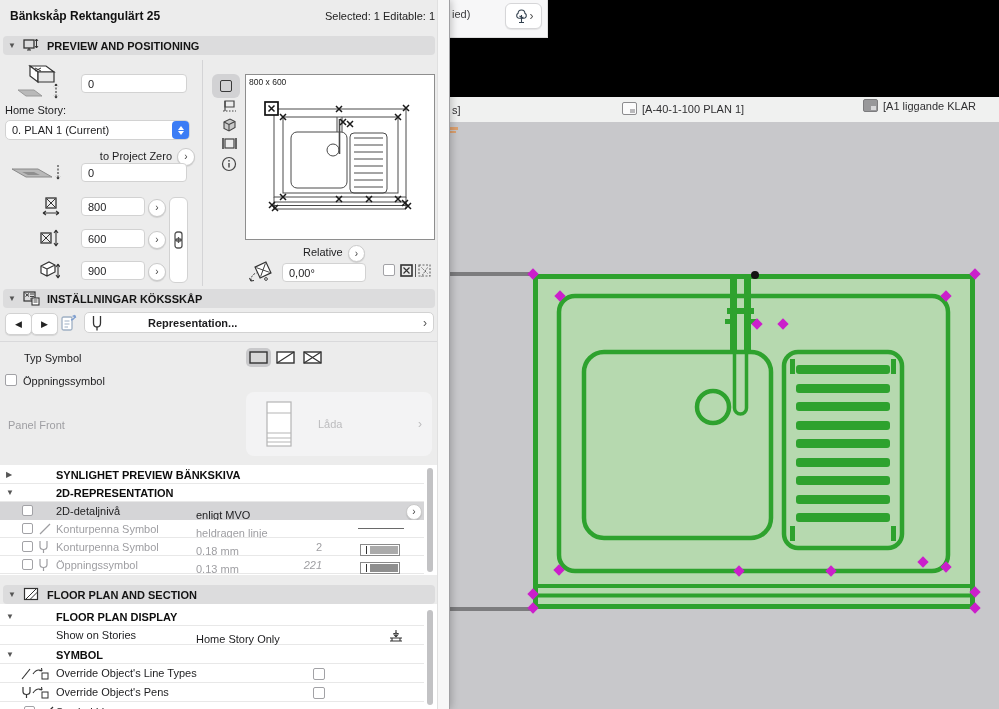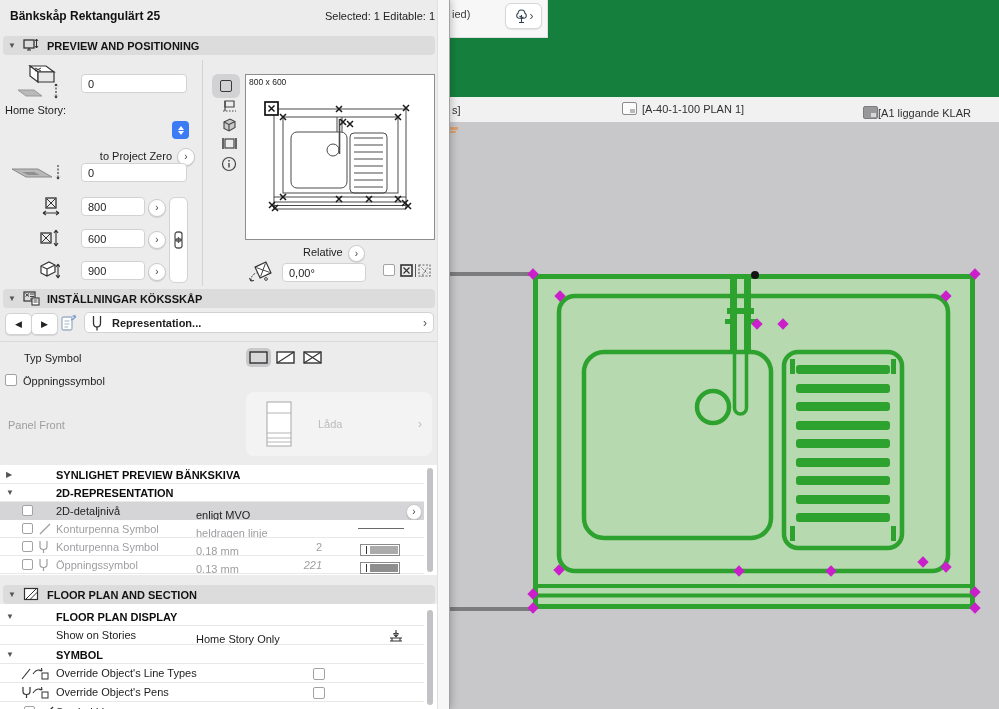--- a/index.html
+++ b/index.html
@@ -1,21 +1,21 @@
 <!DOCTYPE html>
 <html><head>
 <meta charset="utf-8">
 <style>
   html,body{margin:0;padding:0;background:#555;}
   #root{position:relative;width:999px;height:709px;overflow:hidden;
         font-family:"Liberation Sans",sans-serif;font-size:11px;color:#1d1d1f;
         background:#ededee;}
   .abs{position:absolute;}
   
-  .ws-top{left:449px;top:0;width:550px;height:97px;background:#15803d;}
+  .ws-top{left:449px;top:0;width:550px;height:97px;background:#000000;}
   .ws-fragment-panel{left:0;top:0;width:98px;height:37px;background:#f7f7f8;
         border-right:1px solid #dedede;border-bottom:1px solid #dedede;}
   .frag-text{left:3px;top:8px;color:#3c3c3e;}
   .tree-btn{left:56px;top:3px;width:35px;height:24px;background:#fff;border:1px solid #d6d6d8;
         border-radius:6px;box-shadow:0 1px 1px rgba(0,0,0,.08);display:flex;align-items:center;justify-content:center;gap:1px;}
   .tabbar{left:449px;top:97px;width:550px;height:25px;background:#f0f1f0;border-bottom:1px solid #c6c6c8;}
   .tab-label{color:#303032;}
   .tab-icon{width:13px;height:11px;border:1px solid #8c8c8e;border-radius:2px;background:#fbfbfb;position:relative;}
   .tab-icon .pane{position:absolute;right:1px;bottom:1px;width:5px;height:4px;background:#b9b9bb;}
   .tab-icon.dark{background:#98989a;border-color:#7c7c7e;}
@@ -88,21 +88,21 @@
   </div>
 
   <div class="abs tabbar">
     <span class="abs tab-label" style="left:3px;top:7px;">s]</span>
     <div class="abs" style="left:173px;top:5px;display:flex;align-items:center;gap:5px;">
       <span class="tab-icon">
           <span class="pane"></span>
         </span>
       <span class="tab-label">[A-40-1-100 PLAN 1]</span>
     </div>
-    <div class="abs" style="left:414px;top:9px;display:flex;align-items:center;">
+    <div class="abs" style="left:414px;top:2px;display:flex;align-items:center;gap:5px;">
       <span class="tab-icon dark">
           <span class="pane"></span>
         </span>
       <span class="tab-label">[A1 liggande KLAR</span>
     </div>
   </div>
 
   <div class="abs canvas">
     <div class="abs smudge" style="left:1px;top:5px;width:8px;height:3px;"></div>
     <div class="abs smudge" style="left:1px;top:9px;width:6px;height:2px;"></div>
@@ -199,20 +199,23 @@
         <path d="M19,6 l6,3 M25,6 l-6,3" stroke="#333" stroke-width="1"></path>
         <path d="M2,28 L18,28 L26,34 L10,34 Z" fill="#b9b9b9" stroke="#999" stroke-width="1"></path>
         <path d="M40,22 V36 M40,36 l-2,-3 M40,36 l2,-3 M40,22 l-2,3 M40,22 l2,3" stroke="#333" stroke-width="1.1" fill="none" stroke-dasharray="2,1.5"></path>
       </svg>
     </span>
     <div class="abs fld" style="left:81px;top:74px;width:106px;height:19px;">
       <span>0</span>
     </div>
 
     <span class="abs lbl" style="left:5px;top:104px;">Home Story:</span>
+    <div class="abs fld" style="left:5px;top:120px;width:185px;height:20px;border-radius:5px;">
+      <span>0. PLAN 1 (Current)</span>
+    </div>
     <div class="abs stepper" style="left:172px;top:121px;">
       <span class="up"></span>
       <span class="dn"></span>
     </div>
 
     <span class="abs lbl" style="left:88px;top:150px;width:84px;text-align:right;">to Project Zero</span>
     <div class="abs rbtn" style="left:177px;top:148px;">
       <span>›</span>
     </div>
 
@@ -421,21 +424,21 @@
           <path d="M11,7 Q15,6 15,2.5 M15,2.5 l-2.4,0.8 M15,2.5 l0.6,2.4" fill="none" stroke="#7f9fd0" stroke-width="1.4"></path>
         </svg>
     </span>
     <div class="abs fld" style="left:84px;top:312px;width:350px;height:21px;border-radius:5px;">
       <span style="margin-right:9px;">
         <svg width="12" height="16" viewBox="0 0 12 16">
             <path d="M2.5,1 V8 Q2.5,12 6,12 Q9.5,12 9.5,8 V1" fill="none" stroke="#333" stroke-width="1.3"></path>
             <path d="M6,12 V15.5" stroke="#333" stroke-width="1.3"></path>
           </svg>
       </span>
-      <span style="font-weight:bold;">Representation...</span>
+      <span style="font-weight:bold;margin-left:36px;">Representation...</span>
       <span class="chev" style="margin-left:auto;">›</span>
     </div>
     <div class="abs hline" style="left:0;top:341px;width:437px;"></div>
 
     <span class="abs lbl" style="left:8px;top:352px;margin-left:16px;">Typ Symbol</span>
     <div class="abs symbtn sel" style="left:246px;top:348px;">
       <svg width="19" height="13" viewBox="0 0 19 13">
           <rect x="1" y="1" width="17" height="11" fill="#d8d8d8" stroke="#333" stroke-width="1.4"></rect>
         </svg>
     </div>

